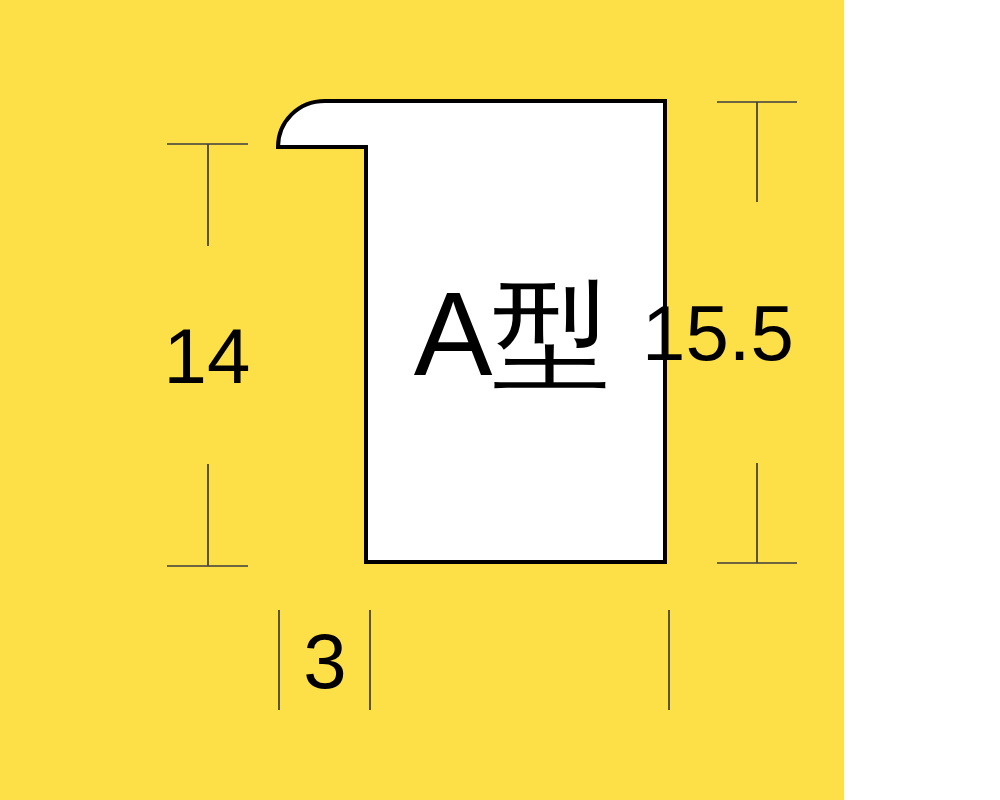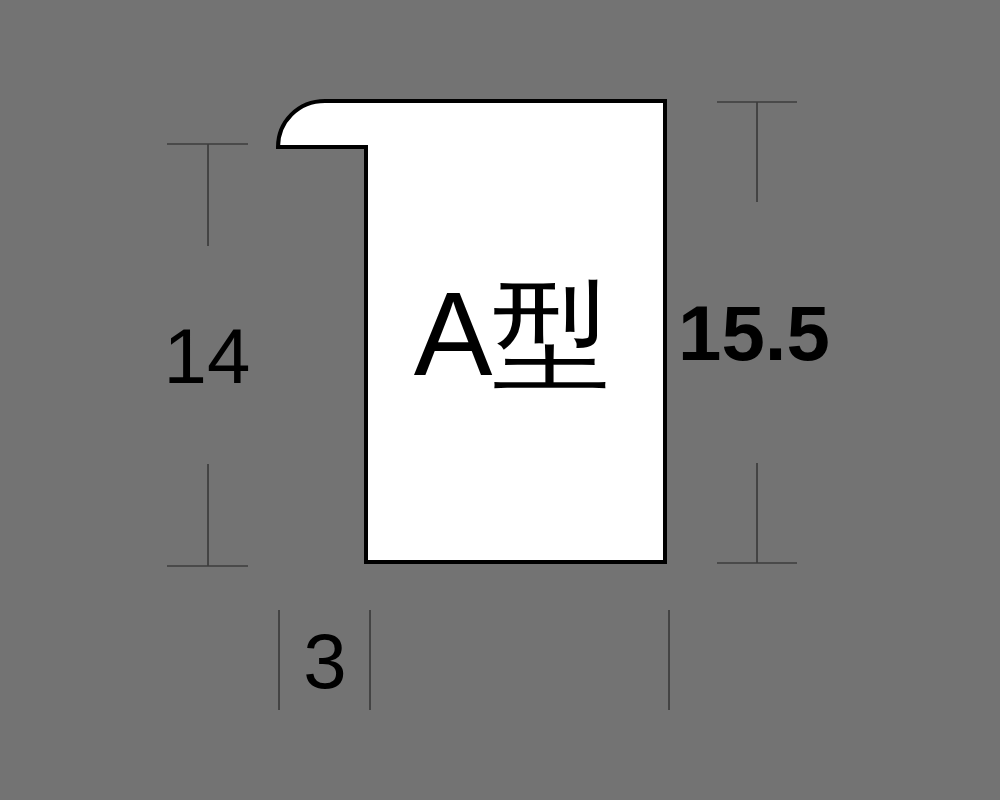--- a/index.html
+++ b/index.html
@@ -3,23 +3,23 @@
 <meta charset="utf-8">
 <style>
   html, body {
     margin: 0;
     padding: 0;
     background: #ffffff;
     font-family: "Liberation Sans", "DejaVu Sans", sans-serif;
   }
   .canvas {
     position: relative;
-    width: 1000px;
+    width: 844px;
     height: 800px;
-    background: #737373;
+    background: #fde047;
     overflow: hidden;
   }
   .canvas svg {
     position: absolute;
     left: 0;
     top: 0;
   }
   .dim-label {
     position: absolute;
     transform: translate(-50%, -50%);
@@ -64,20 +64,20 @@
 
     <g stroke-width="1.7" stroke="#3c3c3c">
       <line x1="279" y1="610" x2="279" y2="710"></line>
       <line x1="370" y1="610" x2="370" y2="710"></line>
       <line x1="669" y1="610" x2="669" y2="710"></line>
     </g>
   </svg>
 
   <div class="dim-label" style="left:207px; top:356px;">14</div>
 
-  <div class="dim-label" style="left:754px; top:333px;font-weight:bold;">15.5</div>
+  <div class="dim-label" style="left:718px; top:333px;">15.5</div>
 
   <div class="profile-label" style="left:512px; top:334px;">A型</div>
 
   <div class="dim-label" style="left:325px; top:661px;">3</div>
 
 
 </div>
 
 </body></html>

